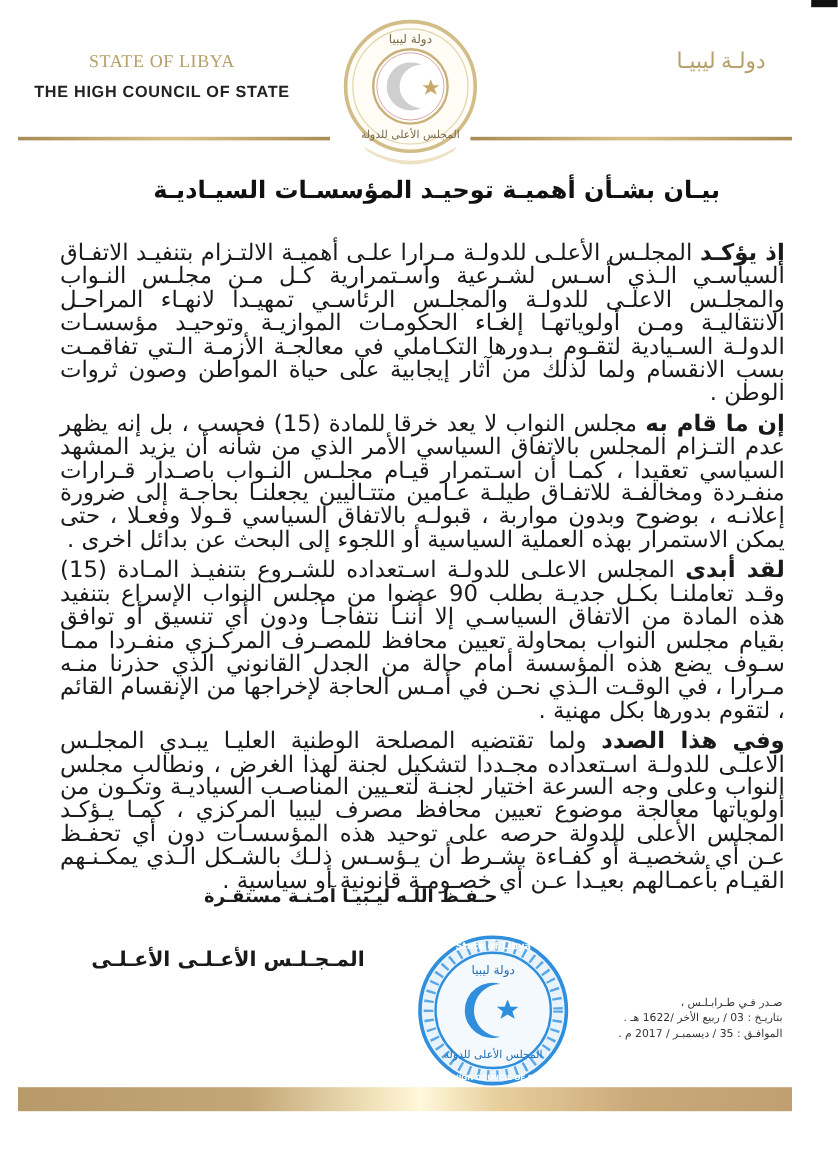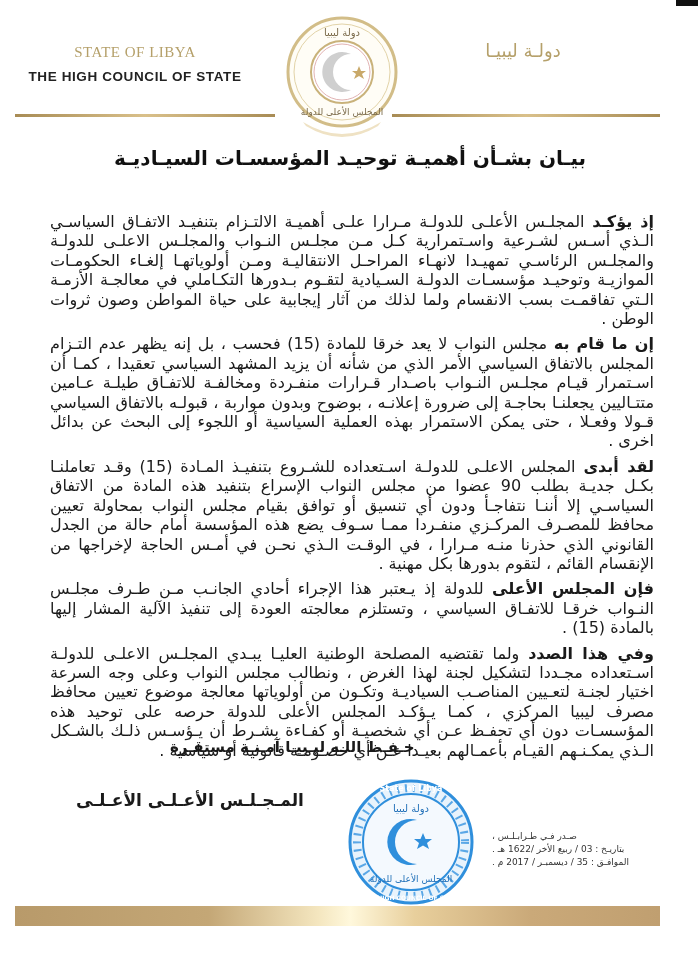--- a/index.html
+++ b/index.html
@@ -1,35 +1,35 @@
 <!DOCTYPE html>
 <html><head>
 <meta charset="utf-8">
 <style>
   html, body { margin: 0; padding: 0; background: #ffffff; }
   body { width: 698px; height: 960px; position: relative; overflow: hidden; font-family: "DejaVu Sans", sans-serif; color: #1a1a1a; }
   .corner-block { position: absolute; left: 676px; top: 0; width: 22px; height: 6px; background: #111; }
   .hdr-en { position: absolute; left: 20px; top: 44px; width: 230px; text-align: center; }
   .hdr-en .l1 { font-family: "Liberation Serif", serif; color: #b5a06a; font-size: 15px; letter-spacing: 0.5px; }
   .hdr-en .l2 { font-family: "Liberation Sans", sans-serif; font-weight: bold; color: #222; font-size: 13.5px; margin-top: 8px; letter-spacing: 0.6px; }
-  .hdr-ar { position: absolute; right: 60px; top: 40px; width: 230px; text-align: center; direction: rtl; }
+  .hdr-ar { position: absolute; right: 60px; top: 40px; width: 230px; text-align: right; direction: rtl; font-family: Liberation Serif, serif; }
   .hdr-ar .l1 { color: #b5a06a; font-size: 18px; }
   .hdr-ar .l2 { color: #222; font-size: 15px; margin-top: 6px; }
   .hdr-rule { position: absolute; top: 114px; height: 3px; background: linear-gradient(90deg, #a88c55, #d9c08a, #a88c55); }
   .hdr-rule.left { left: 15px; width: 260px; }
   .hdr-rule.right { left: 392px; width: 268px; }
   .emblem { position: absolute; left: 283px; top: 14px; width: 118px; height: 126px; }
-  .title { position: absolute; left: 100px; top: 146px; width: 500px; text-align: center; direction: rtl; font-size: 20px; font-weight: bold; color: #111; }
-  .body { position: absolute; left: 50px; top: 212px; width: 604px; direction: rtl; text-align: justify; font-size: 16px; line-height: 19.4px; }
+  .title { position: absolute; left: 100px; top: 146px; width: 500px; text-align: right; direction: rtl; font-size: 20px; font-weight: bold; color: #111; }
+  .body { position: absolute; left: 50px; top: 202px; width: 604px; direction: rtl; text-align: justify; font-size: 19px; line-height: 19.4px; }
   .body p { margin: 0 0 6px 0; }
   .body b { font-weight: bold; }
   .closing { position: absolute; left: 170px; top: 738px; width: 280px; text-align: left; direction: rtl; font-size: 15px; font-weight: bold; }
   .signer { position: absolute; left: 70px; top: 790px; width: 240px; text-align: center; direction: rtl; font-size: 17px; font-weight: bold; }
   .stamp { position: absolute; left: 347px; top: 778px; width: 128px; height: 128px; }
-  .issue { position: absolute; left: 492px; top: 830px; width: 160px; direction: rtl; text-align: left; font-size: 9px; line-height: 13px; color: #333; }
+  .issue { position: absolute; left: 492px; top: 830px; width: 160px; direction: rtl; text-align: right; font-size: 9px; line-height: 13px; color: #333; }
   .foot-rule { position: absolute; left: 15px; top: 906px; width: 645px; height: 20px; background: linear-gradient(90deg, #b89a6a 0%, #c4a776 30%, #f4e6bf 47%, #fff8dc 52%, #e8cf9c 62%, #caa979 80%, #c09f70 100%); }
 </style>
 </head>
 <body>
 
 <div class="corner-block"></div>
 
 <div class="hdr-en">
   <div class="l1">STATE OF LIBYA</div>
   <div class="l2">THE HIGH COUNCIL OF STATE</div>
@@ -53,21 +53,20 @@
 
 <div class="hdr-rule left"></div>
 <div class="hdr-rule right"></div>
 
 <div class="title">بيـان بشـأن أهميـة توحيـد المؤسسـات السيـاديـة</div>
 
 <div class="body">
   <p><b>إذ يؤكـد</b><span> المجلـس الأعلـى للدولـة مـرارا علـى أهميـة الالتـزام بتنفيـد الاتفـاق السياسـي الـذي أسـس لشـرعية واسـتمرارية كـل مـن مجلـس النـواب والمجلـس الاعلـى للدولـة والمجلـس الرئاسـي تمهيـدا لانهـاء المراحـل الانتقاليـة ومـن أولوياتهـا إلغـاء الحكومـات الموازيـة وتوحيـد مؤسسـات الدولـة السـيادية لتقـوم بـدورها التكـاملي في معالجـة الأزمـة الـتي تفاقمـت بسب الانقسام ولما لذلك من آثار إيجابية على حياة المواطن وصون ثروات الوطن .</span></p>
   <p><b>إن ما قام به</b><span> مجلس النواب لا يعد خرقا للمادة (15) فحسب ، بل إنه يظهر عدم التـزام المجلس بالاتفاق السياسي الأمر الذي من شأنه أن يزيد المشهد السياسي تعقيدا ، كمـا أن اسـتمرار قيـام مجلـس النـواب باصـدار قـرارات منفـردة ومخالفـة للاتفـاق طيلـة عـامين متتـاليين يجعلنـا بحاجـة إلى ضرورة إعلانـه ، بوضوح وبدون مواربة ، قبولـه بالاتفاق السياسي قـولا وفعـلا ، حتى يمكن الاستمرار بهذه العملية السياسية أو اللجوء إلى البحث عن بدائل اخرى .</span></p>
   <p><b>لقد أبدى</b><span> المجلس الاعلـى للدولـة اسـتعداده للشـروع بتنفيـذ المـادة (15) وقـد تعاملنـا بكـل جديـة بطلب 90 عضوا من مجلس النواب الإسراع بتنفيد هذه المادة من الاتفاق السياسـي إلا أننـا نتفاجـأ ودون أي تنسيق أو توافق بقيام مجلس النواب بمحاولة تعيين محافظ للمصـرف المركـزي منفـردا ممـا سـوف يضع هذه المؤسسة أمام حالة من الجدل القانوني الذي حذرنا منـه مـرارا ، في الوقـت الـذي نحـن في أمـس الحاجة لإخراجها من الإنقسام القائم ، لتقوم بدورها بكل مهنية .</span></p>
-  <p><b>فإن المجلس الأعلى</b><span> للدولة إذ يـعتبر هذا الإجراء أحادي الجانـب مـن طـرف مجلـس النـواب خرقـا للاتفـاق السياسي ، وتستلزم معالجته العودة إلى تنفيذ الآلية المشار إليها بالمادة (15) .</span></p>
   <p><b>وفي هذا الصدد</b><span> ولما تقتضيه المصلحة الوطنية العليـا يبـدي المجلـس الاعلـى للدولـة اسـتعداده مجـددا لتشكيل لجنة لهذا الغرض ، ونطالب مجلس النواب وعلى وجه السرعة اختيار لجنـة لتعـيين المناصـب السياديـة وتكـون من أولوياتها معالجة موضوع تعيين محافظ مصرف ليبيا المركزي ، كمـا يـؤكـد المجلس الأعلى للدولة حرصه على توحيد هذه المؤسسـات دون أي تحفـظ عـن أي شخصيـة أو كفـاءة بشـرط أن يـؤسـس ذلـك بالشـكل الـذي يمكـنـهم القيـام بأعمـالهم بعيـدا عـن أي خصـومـة قانونية أو سياسية .</span></p>
 </div>
 
 <div class="closing">حـفـظ اللـه ليـبيـا آمـنـة مستقـرة</div>
 
 <div class="signer">المـجـلـس الأعـلـى الأعـلـى</div>
 
 <svg class="stamp" viewBox="0 0 128 128">
   <circle cx="64" cy="64" r="61" fill="#e8f3fc" stroke="#2f8fdc" stroke-width="3"></circle>
   <circle cx="64" cy="64" r="48" fill="#f4f9fe" stroke="#2f8fdc" stroke-width="2"></circle>

